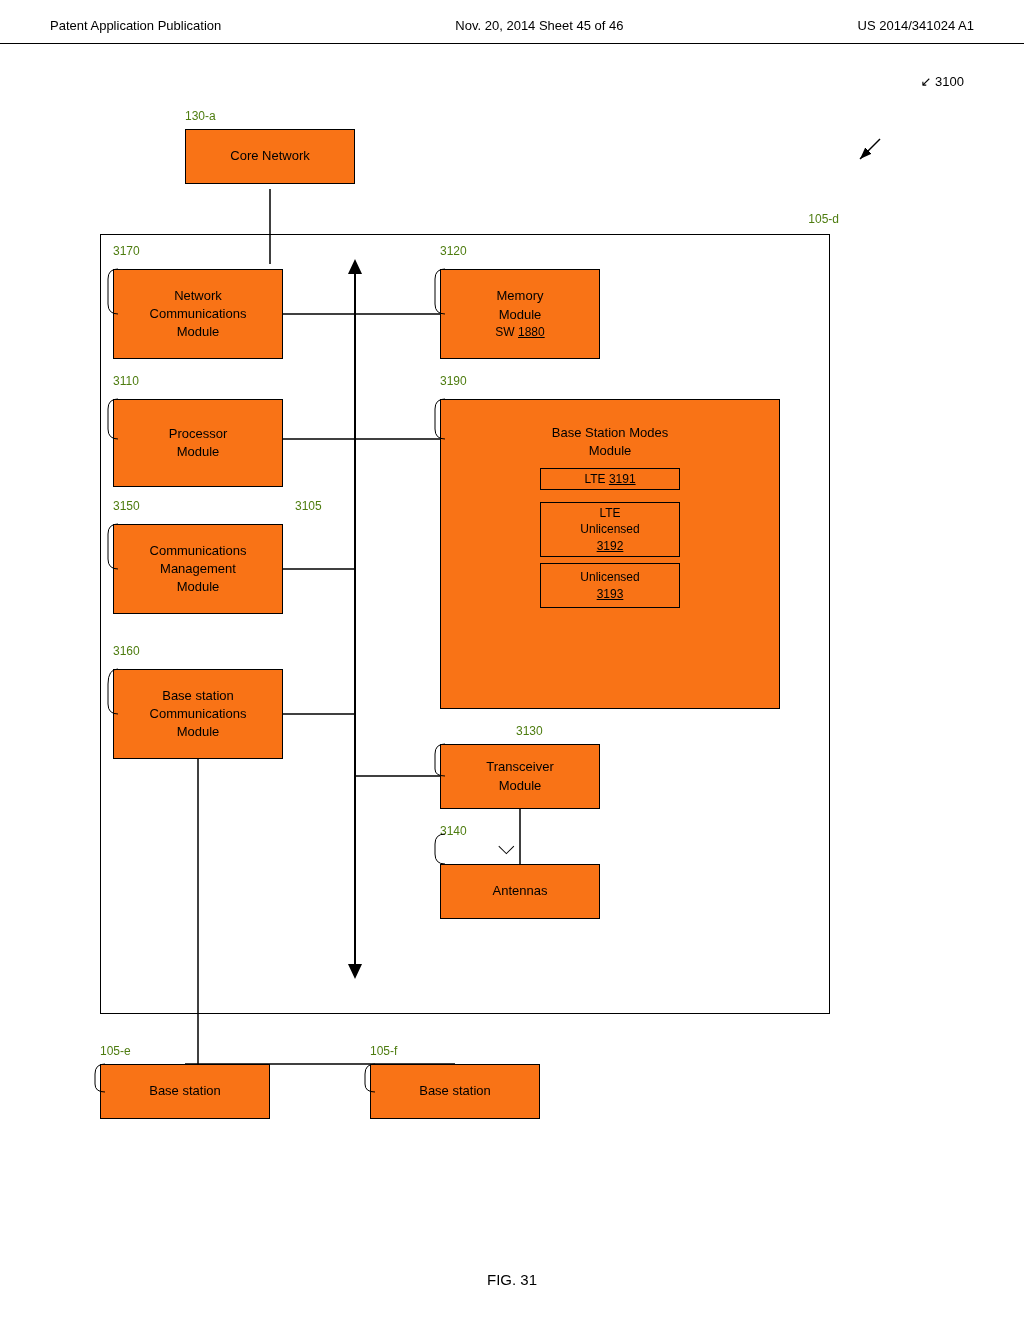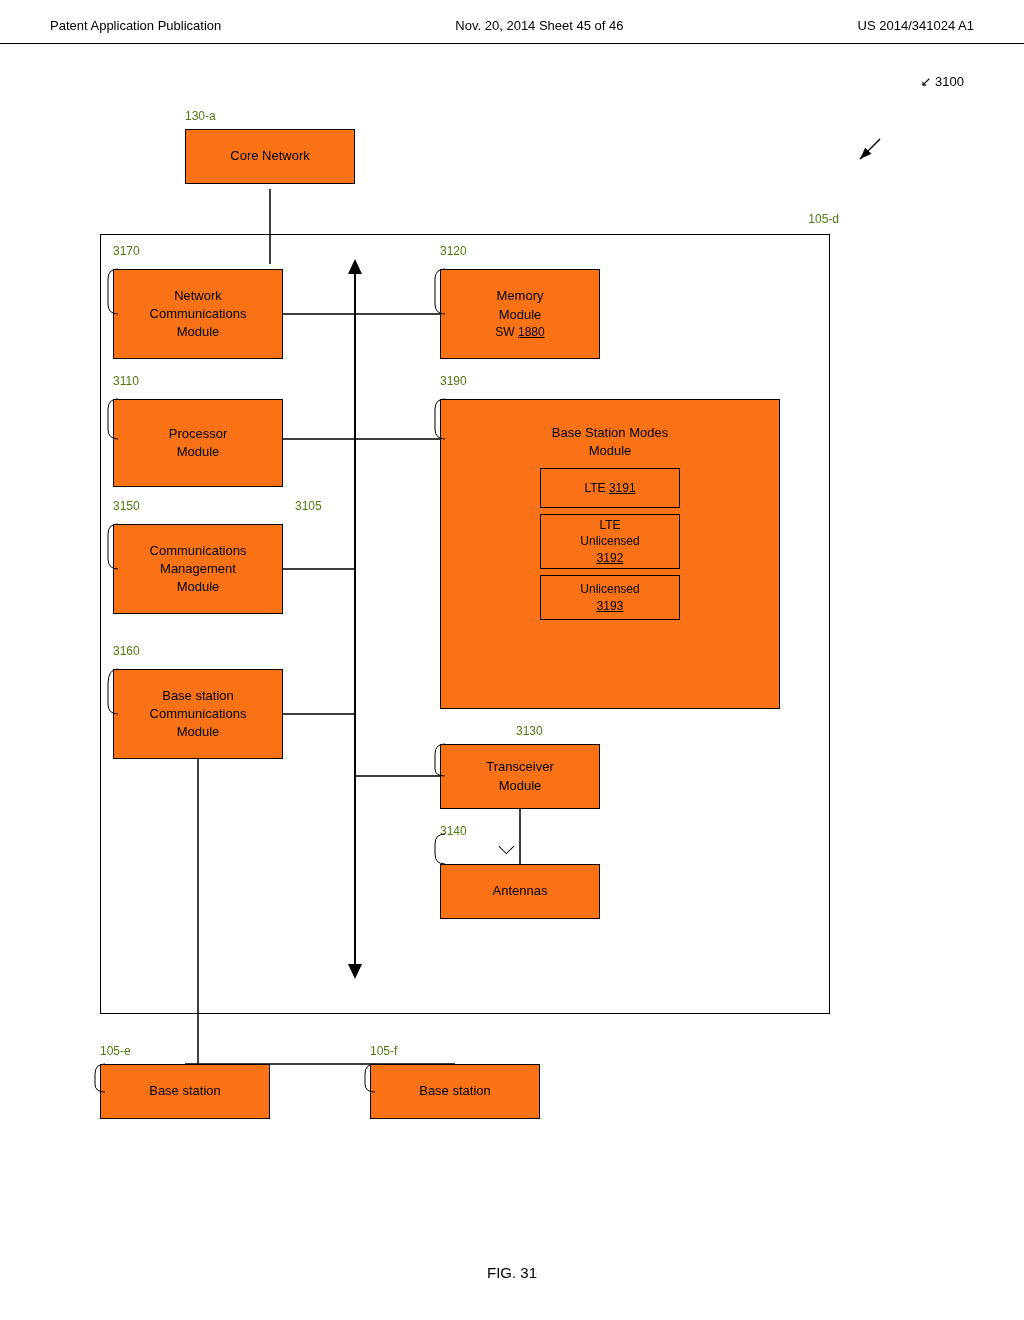--- a/index.html
+++ b/index.html
@@ -60,21 +60,21 @@
       top: 0;
       left: 0;
       width: 100%;
       height: 100%;
       pointer-events: none;
     }
 
     
     .fig-caption {
       text-align: center;
-      margin-top: 20px;
+      margin-top: 27px;
       font-size: 15px;
     }
   </style>
 </head>
 <body>
 
 <div class="header">
   <span>Patent Application Publication</span>
   <span>Nov. 20, 2014   Sheet 45 of 46</span>
   <span>US 2014/341024 A1</span>
@@ -120,21 +120,21 @@
   <div class="box" style="top:355px; left:113px; width:170px; height:88px;">
     <span>Processor<br>Module</span>
   </div>
 
   <div class="ref-label" style="top:330px; left:440px;">
     <span>3190</span>
   </div>
   <div class="box" style="top:355px; left:440px; width:340px; height:310px; border:1.5px solid #000; flex-direction:column; justify-content:flex-start; padding-top:24px;">
     <span style="font-size:13px; margin-bottom:8px;">Base Station Modes<br>Module</span>
 
-    <div class="box" style="position:relative; width:140px; height:40px; margin-bottom:6px; font-size:12px;">
+    <div class="box" style="position:relative; width:140px; height:22px; margin-bottom:12px; font-size:12px;">
       <span>LTE <span class="underline">3191</span></span>
     </div>
 
     <div class="box" style="position:relative; width:140px; height:55px; margin-bottom:6px; font-size:12px;">
       <span>LTE<br>Unlicensed<br><span class="underline">3192</span></span>
     </div>
 
     <div class="box" style="position:relative; width:140px; height:45px; font-size:12px;">
       <span>Unlicensed<br><span class="underline">3193</span></span>
     </div>

